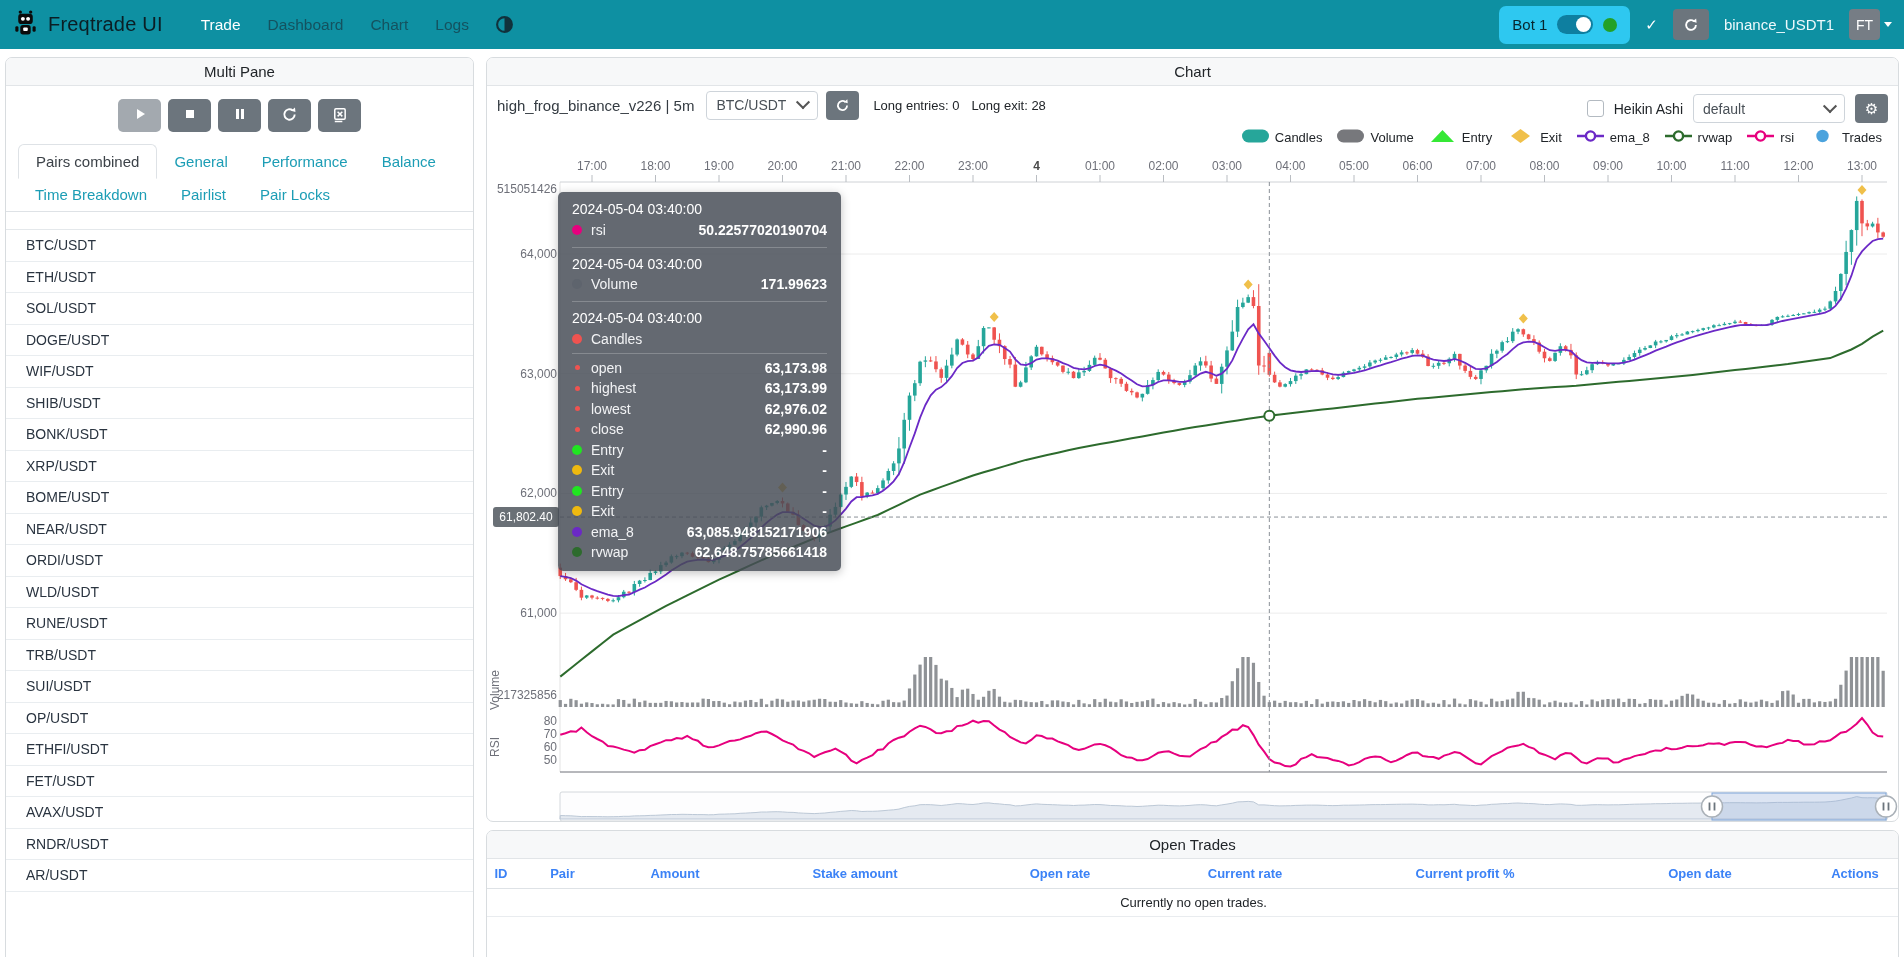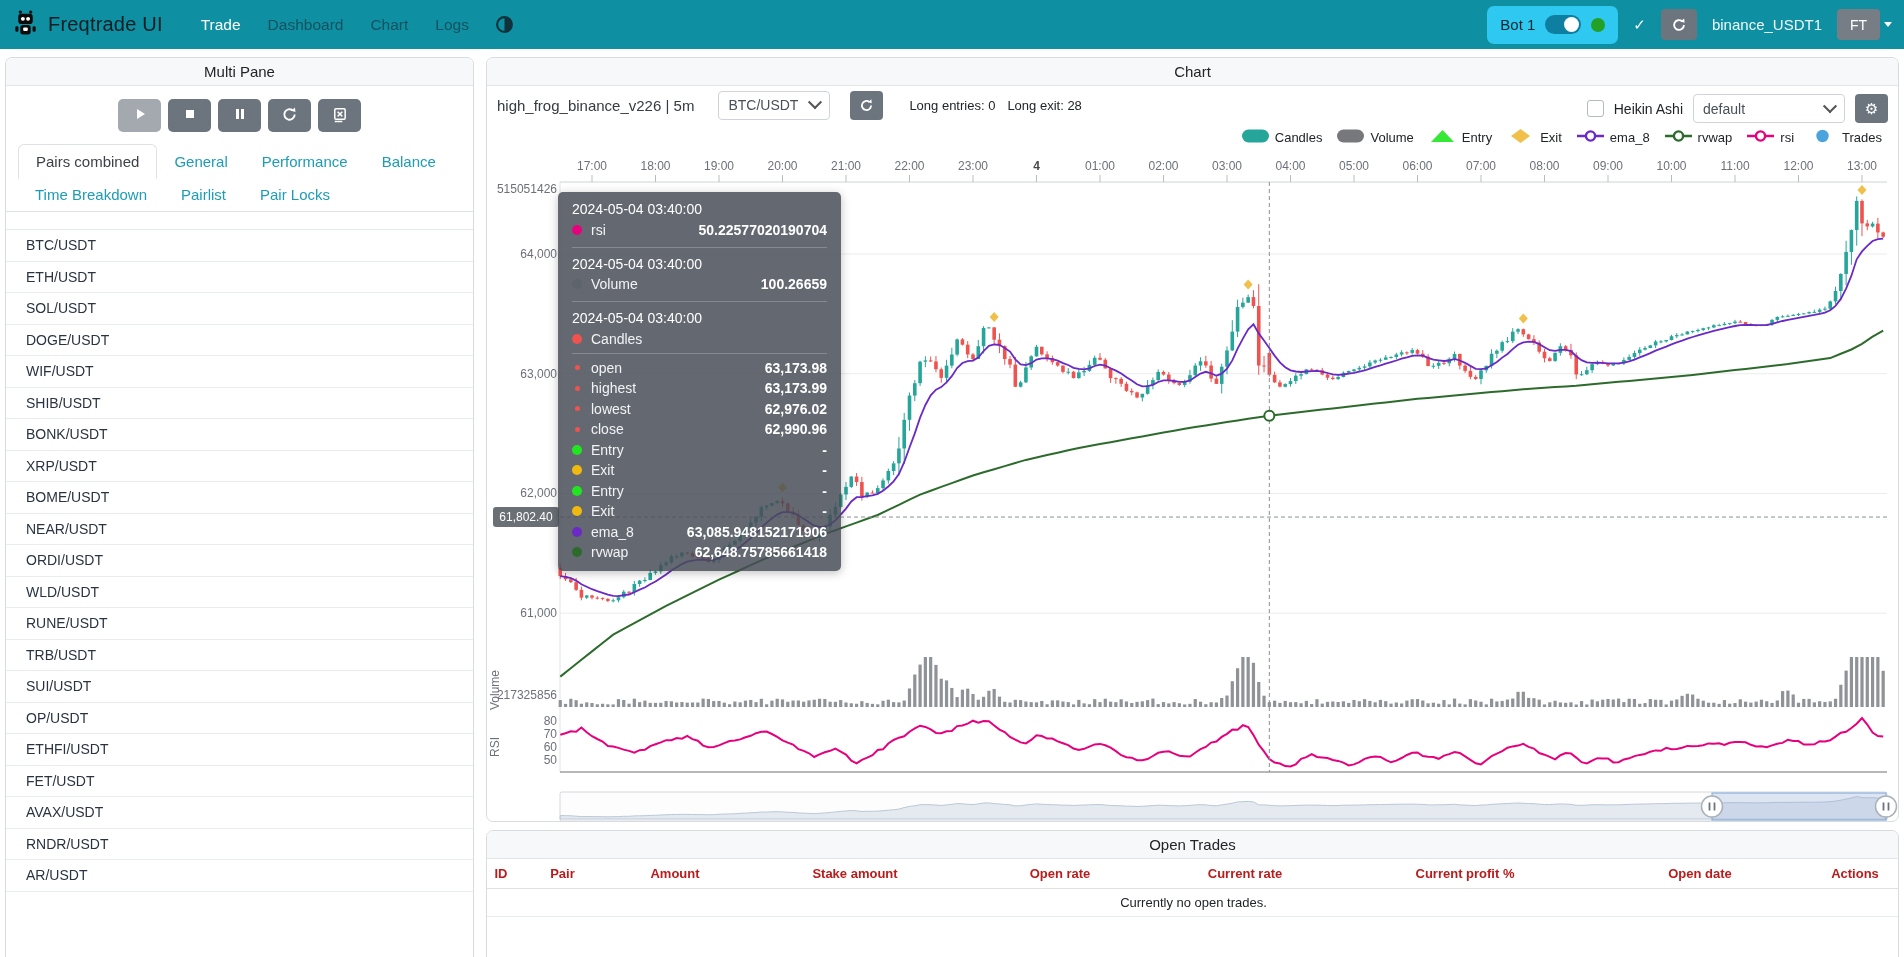--- a/index.html
+++ b/index.html
@@ -15,41 +15,41 @@
   .theme-toggle{margin-left:26px;cursor:pointer;display:flex;align-items:center;}
   .nav-right{margin-left:auto;display:flex;align-items:center;gap:15px;}
   .bot-box{background:#2ec8f0;border-radius:7px;height:38px;display:flex;align-items:center;gap:10px;padding:0 13px;}
   .bot-label{font-size:15px;color:#07262e;}
   .switch{width:36px;height:19px;border-radius:10px;background:#0e7fa0;position:relative;cursor:pointer;}
   .switch .knob{position:absolute;right:2px;top:2px;width:15px;height:15px;border-radius:50%;background:#fff;}
   .online-dot{width:14px;height:14px;border-radius:50%;background:#23a127;}
   .nav-check{color:#fff;font-size:15px;}
   .icon-btn{width:36px;height:31px;border:none;border-radius:4px;background:#6c757d;display:flex;align-items:center;justify-content:center;cursor:pointer;}
   .exchange-name{color:#eef9fc;font-size:15px;}
-  .avatar{width:43px;height:31px;border-radius:4px;background:#767d85;color:#fff;font-size:14px;display:flex;align-items:center;justify-content:center;}
+  .avatar{width:31px;height:31px;border-radius:4px;background:#767d85;color:#fff;font-size:14px;display:flex;align-items:center;justify-content:center;}
   .caret-down{width:0;height:0;border-left:4px solid transparent;border-right:4px solid transparent;border-top:5px solid #fff;margin-left:4px;}
 
   
   .card{position:absolute;background:#fff;border:1px solid #d8dcdf;border-radius:7px;box-sizing:border-box;overflow:hidden;}
   .card-header{height:27px;line-height:27px;text-align:center;background:#f7f8f9;border-bottom:1px solid #e2e5e8;font-size:15px;color:#212529;}
 
   
   #left-card{left:5px;top:57px;width:469px;height:912px;}
   .btn-row{display:flex;justify-content:center;gap:7px;margin-top:13px;}
   .pane-btn{width:43px;height:33px;border:none;border-radius:5px;background:#6c757d;display:flex;align-items:center;justify-content:center;cursor:pointer;}
   .pane-btn.disabled{background:#a3a9af;}
   .tabs{display:flex;flex-wrap:wrap;align-items:flex-end;padding:12px 12px 0 12px;border-bottom:1px solid #dee2e6;}
   .tab{font-size:15px;color:#1c9db5;padding:8px 17px;cursor:pointer;white-space:nowrap;}
   .tab.active{color:#3c4248;background:#fff;border:1px solid #dee2e6;border-bottom:1px solid #fff;border-radius:6px 6px 0 0;margin-bottom:-1px;}
   .pair-list{margin-top:17px;border-top:1px solid #e4e8eb;}
   .pair-row{height:30.5px;line-height:30.5px;padding-left:20px;border-bottom:1px solid #e9edf0;font-size:14px;font-weight:500;color:#2a3440;cursor:pointer;}
 
   
   #chart-card{left:486px;top:57px;width:1413px;height:765px;}
-  .chart-controls{display:flex;align-items:center;height:38px;padding:0 10px;gap:12px;}
+  .chart-controls{display:flex;align-items:center;height:38px;padding:0 10px;}
   .strategy-name{font-size:15px;color:#343b42;margin-right:12px;}
   .select-box{height:29px;border:1px solid #ced4da;border-radius:4px;background:#fff;display:flex;align-items:center;justify-content:space-between;padding:0 9px;font-size:14px;color:#495057;cursor:pointer;box-sizing:border-box;}
   .chev{width:8px;height:8px;border-right:2px solid #555;border-bottom:2px solid #555;transform:rotate(45deg) translate(-2px,-2px);}
   .small-btn{width:33px;height:29px;border:none;border-radius:4px;background:#6c757d;display:flex;align-items:center;justify-content:center;cursor:pointer;margin-left:8px;}
   .counts{font-size:13px;color:#212529;margin-left:14px;display:flex;gap:12px;}
   .controls-right{margin-left:auto;display:flex;align-items:center;gap:10px;margin-top:7px;}
   .checkbox{width:15px;height:15px;border:1px solid #b3bac1;border-radius:3px;background:#fff;cursor:pointer;}
   .ha-label{font-size:14px;color:#212529;}
   .gear-btn{width:33px;height:29px;border:none;border-radius:4px;background:#6c757d;color:#fff;font-size:15px;display:flex;align-items:center;justify-content:center;cursor:pointer;}
   .legend-row{display:flex;justify-content:flex-end;align-items:center;gap:15px;height:26px;padding-right:16px;font-size:13px;color:#212529;}
@@ -64,21 +64,21 @@
   .tt-row{display:flex;align-items:center;margin-top:4.5px;}
   .tt-row.divided{border-top:1px solid rgba(255,255,255,0.22);padding-top:6px;margin-top:6px;}
   .tt-marker{border-radius:50%;flex:0 0 auto;}
   .tt-label{margin-left:9px;color:#f2f3f5;}
   .tt-value{margin-left:auto;font-weight:700;}
   .axis-pointer-label{position:absolute;left:6px;top:357px;width:66px;height:20px;line-height:20px;text-align:center;background:#6a7076;color:#fff;font-size:12px;border-radius:3px;z-index:4;}
 
   
   #trades-card{left:486px;top:830px;width:1413px;height:140px;}
   table.trades{width:100%;border-collapse:collapse;table-layout:fixed;}
-  table.trades th{font-size:13px;font-weight:700;color:#b91c1c;padding:7px 4px;border-bottom:1px solid #dee2e6;text-align:center;margin-top:45px;}
+  table.trades th{font-size:13px;font-weight:700;color:#3b82f6;padding:7px 4px;border-bottom:1px solid #dee2e6;text-align:center;margin-top:45px;}
   table.trades td{font-size:13px;color:#212529;text-align:center;padding:6px 4px;border-bottom:1px solid #e9ecef;}
 </style>
 </head>
 <body>
 
 <div id="stage">
 
   <div class="navbar">
     <div class="brand">
       <span>
@@ -1128,21 +1128,21 @@
               <span class="tt-marker" style="width: 10px; height: 10px; background: rgb(230, 0, 126);"></span>
               <span class="tt-label">rsi</span>
               <span class="tt-value">50.22577020190704</span>
             </div>
           </div>
           <div class="tt-section">
             <div class="tt-time">2024-05-04 03:40:00</div>
             <div class="tt-row">
               <span class="tt-marker" style="width: 10px; height: 10px; background: rgba(90, 96, 106, 0.6);"></span>
               <span class="tt-label">Volume</span>
-              <span class="tt-value">100.26659</span>
+              <span class="tt-value">171.99623</span>
             </div>
           </div>
           <div class="tt-section">
             <div class="tt-time">2024-05-04 03:40:00</div>
             <div class="tt-row">
               <span class="tt-marker" style="width: 10px; height: 10px; background: rgb(239, 83, 80);"></span>
               <span class="tt-label">Candles</span>
               <span class="tt-value"></span>
             </div>
             <div class="tt-row divided">

